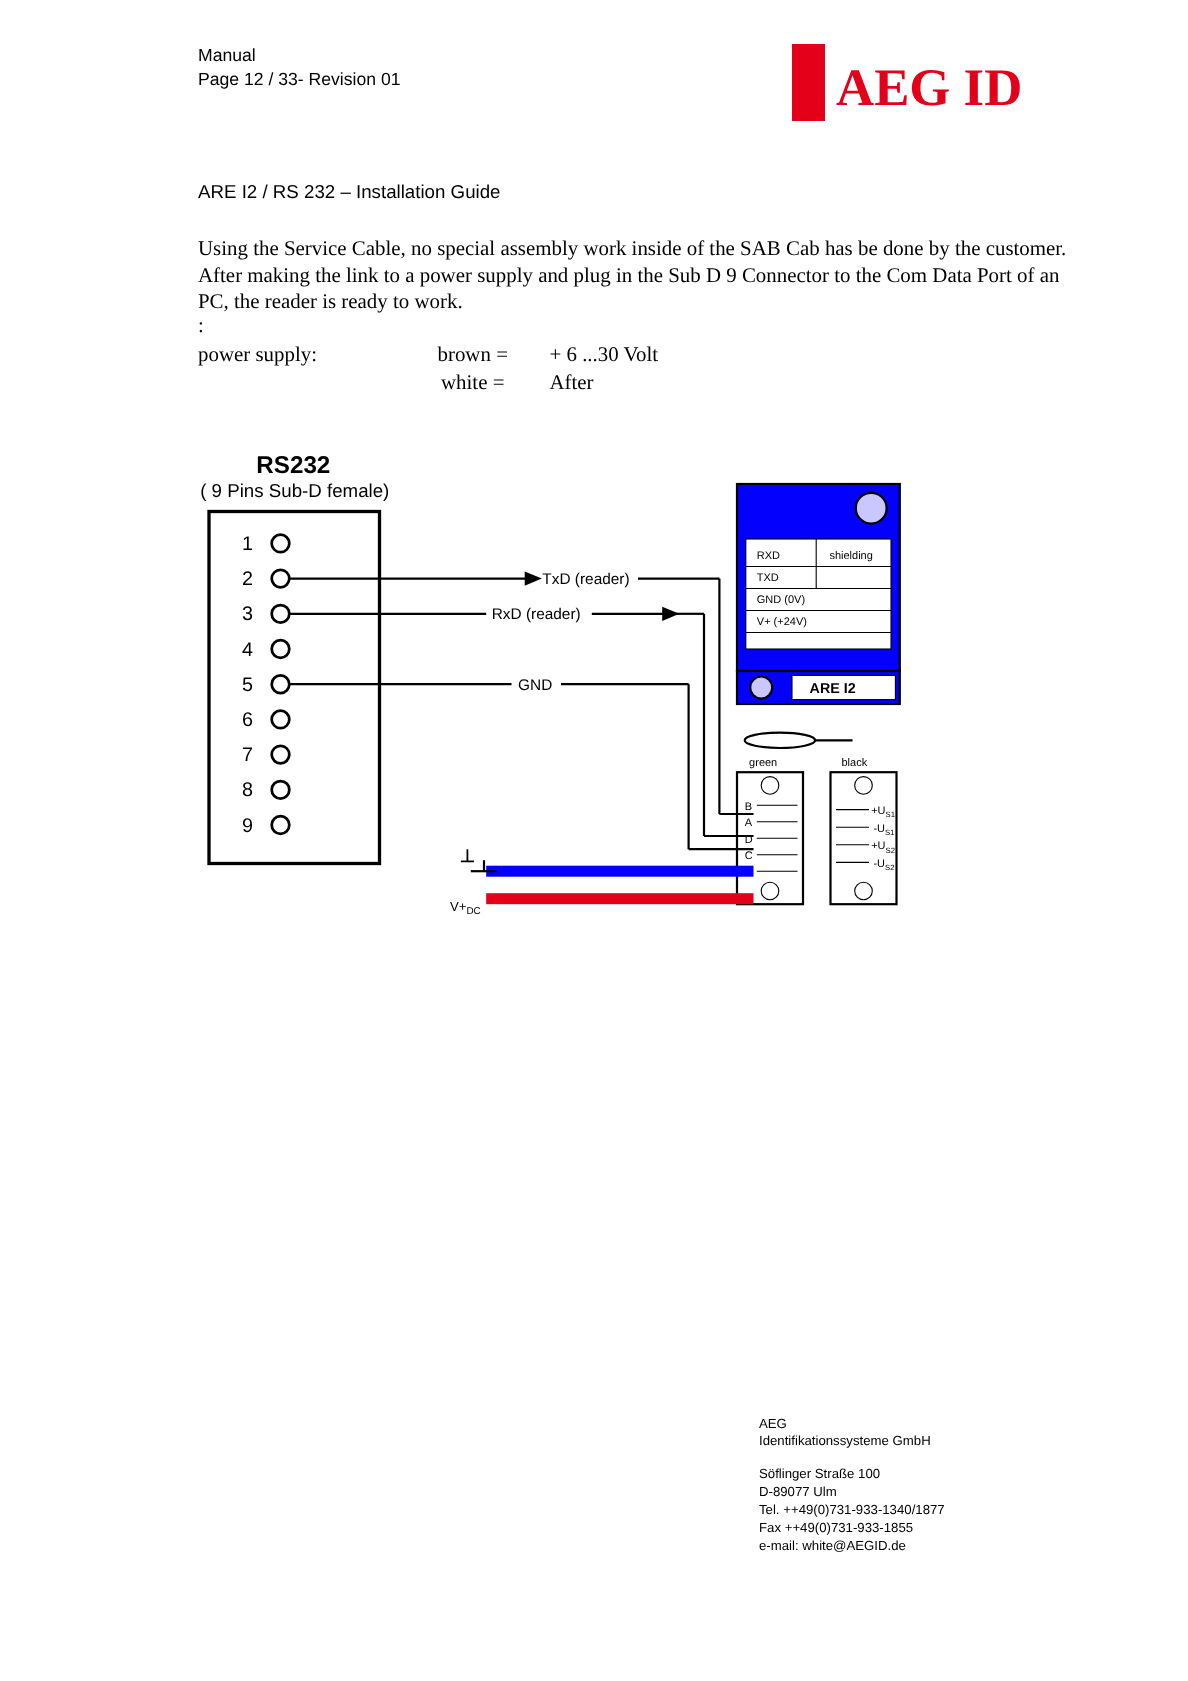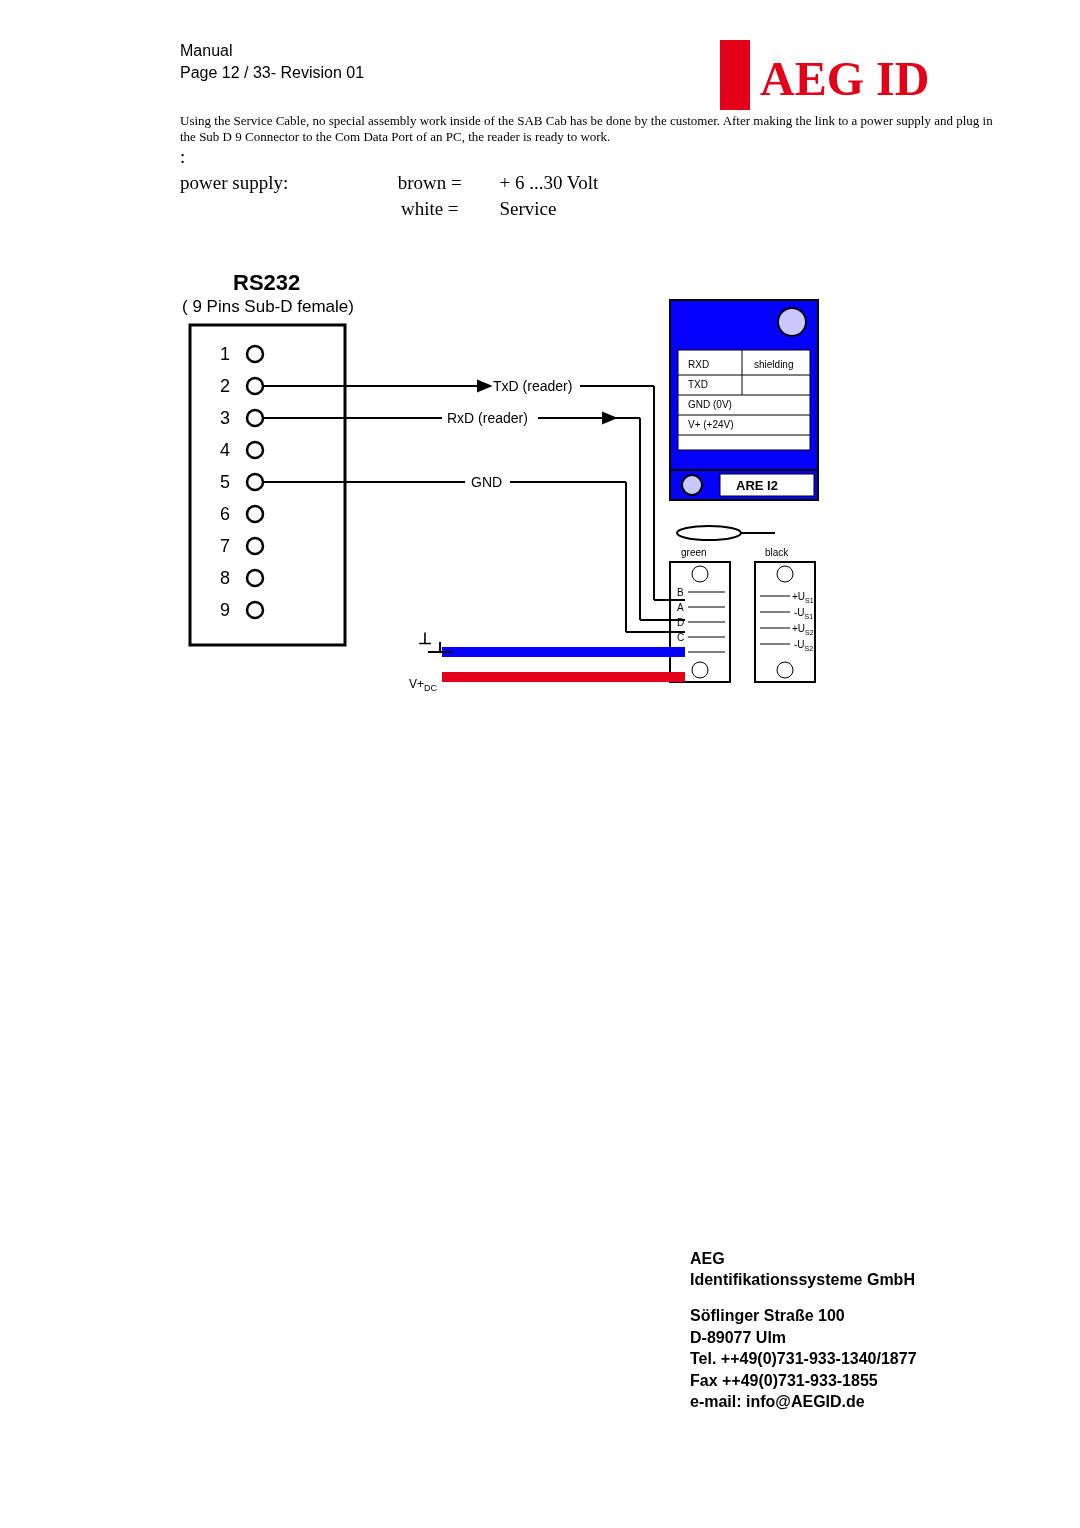--- a/index.html
+++ b/index.html
@@ -39,79 +39,79 @@
     font-family: "Trebuchet MS", "Segoe UI", sans-serif;
     font-size: 17px;
   }
   .section-heading {
     margin-top: 110px;
     font-size: 26px;
     font-family: "Times New Roman", serif;
   }
   .body-para {
     margin-top: 30px;
-    font-size: 13px;
+    font-size: 19px;
     line-height: 1.25;
   }
   .ps-row {
     font-size: 19px;
     margin-top: 4px;
   }
   .ps-row span.c1 { display:inline-block; width:180px; }
   .ps-row span.c2 { display:inline-block; width:130px;text-align:center; }
   .ps-row span.c3 { display:inline-block; }
   .diagram {
     margin-top: 50px;
     width: 650px;
     height: 460px;
   }
   .footer {
     position: absolute;
     left: 690px;
     bottom: 115px;
     font-family: "Trebuchet MS", "Segoe UI", sans-serif;
-    font-size: 16px;
+    font-size: 12px;
     line-height: 1.35;
-    font-weight: bold;
   }
   .footer .spc { height: 14px; }
 </style>
 </head>
 <body>
 
 <div class="page">
 
   
   <div class="header-left">
     <div>Manual</div>
     <div>Page 12 / 33- Revision 01</div>
   </div>
 
   <svg class="logo" viewBox="0 0 240 80">
     <rect x="0" y="0" width="30" height="70" fill="#e30018"></rect>
     <text x="40" y="55" class="logo-text">AEG ID</text>
   </svg>
 
+  <div class="subtitle">ARE I2 / RS 232 – Installation Guide</div>
 
   
 
   
   <div class="body-para">Using the Service Cable, no special assembly work inside of the SAB Cab has be done by the customer. After making the link to a power supply and plug in the Sub D 9 Connector to the Com Data Port of an PC, the reader is ready to work.</div>
   <div style="font-size:19px;">:</div>
 
   
   <div class="ps-row">
     <span class="c1">power supply:</span>
     <span class="c2">brown =</span>
     <span class="c3">+ 6 ...30 Volt</span>
   </div>
   <div class="ps-row">
     <span class="c1"></span>
     <span class="c2">white =</span>
-    <span class="c3">Service</span>
+    <span class="c3">After</span>
   </div>
 
   
   <svg class="diagram" viewBox="0 0 650 460">
 
     <text x="53" y="20" font-family="Arial,Helvetica,sans-serif" font-size="22" font-weight="700">RS232</text>
     <text x="2" y="42" font-family="Arial,Helvetica,sans-serif" font-size="17">( 9 Pins Sub-D female)</text>
 
     <rect x="10" y="55" width="155" height="320" fill="none" stroke="#000" stroke-width="3"></rect>
 
@@ -246,16 +246,16 @@
 
   
   <div class="footer">
     <div>AEG</div>
     <div>Identifikationssysteme GmbH</div>
     <div class="spc"></div>
     <div>Söflinger Straße 100</div>
     <div>D-89077 Ulm</div>
     <div>Tel.   ++49(0)731-933-1340/1877</div>
     <div>Fax  ++49(0)731-933-1855</div>
-    <div>e-mail: info@AEGID.de</div>
+    <div>e-mail: white@AEGID.de</div>
   </div>
 
 </div>
 
 </body></html>

